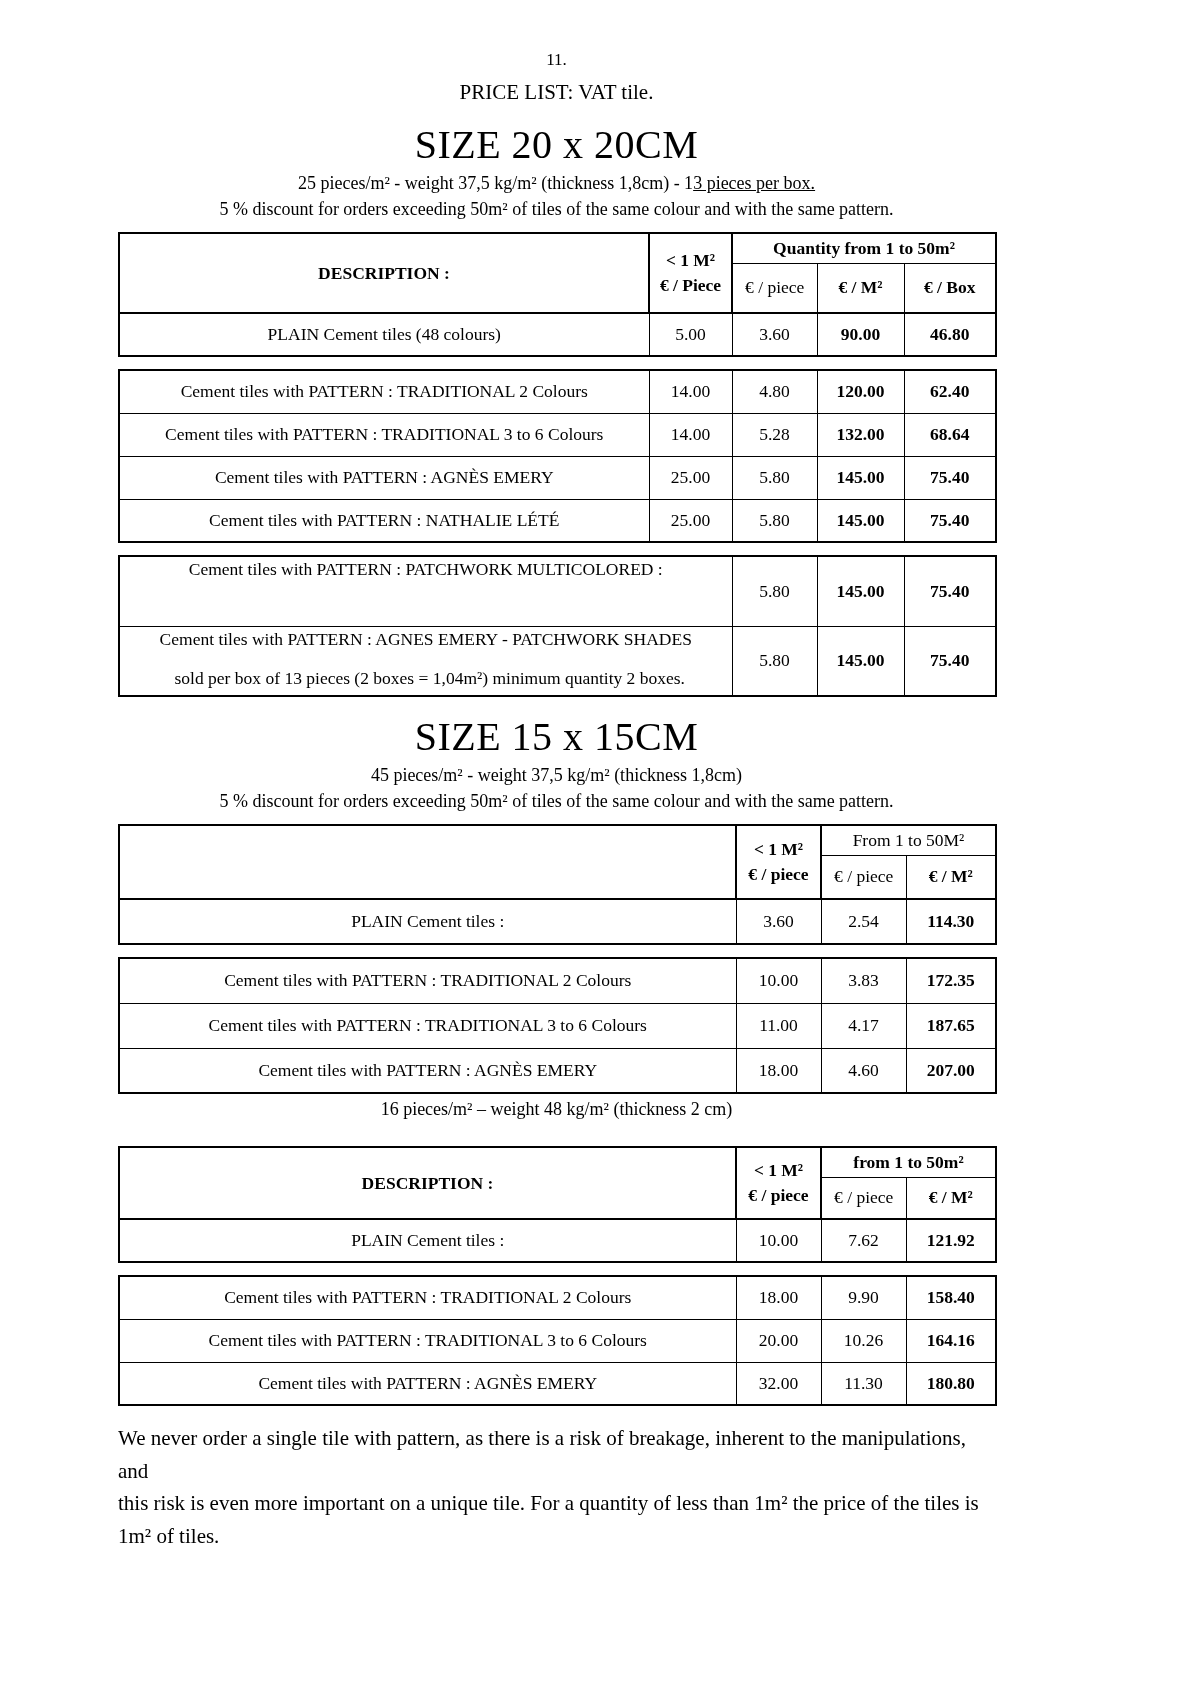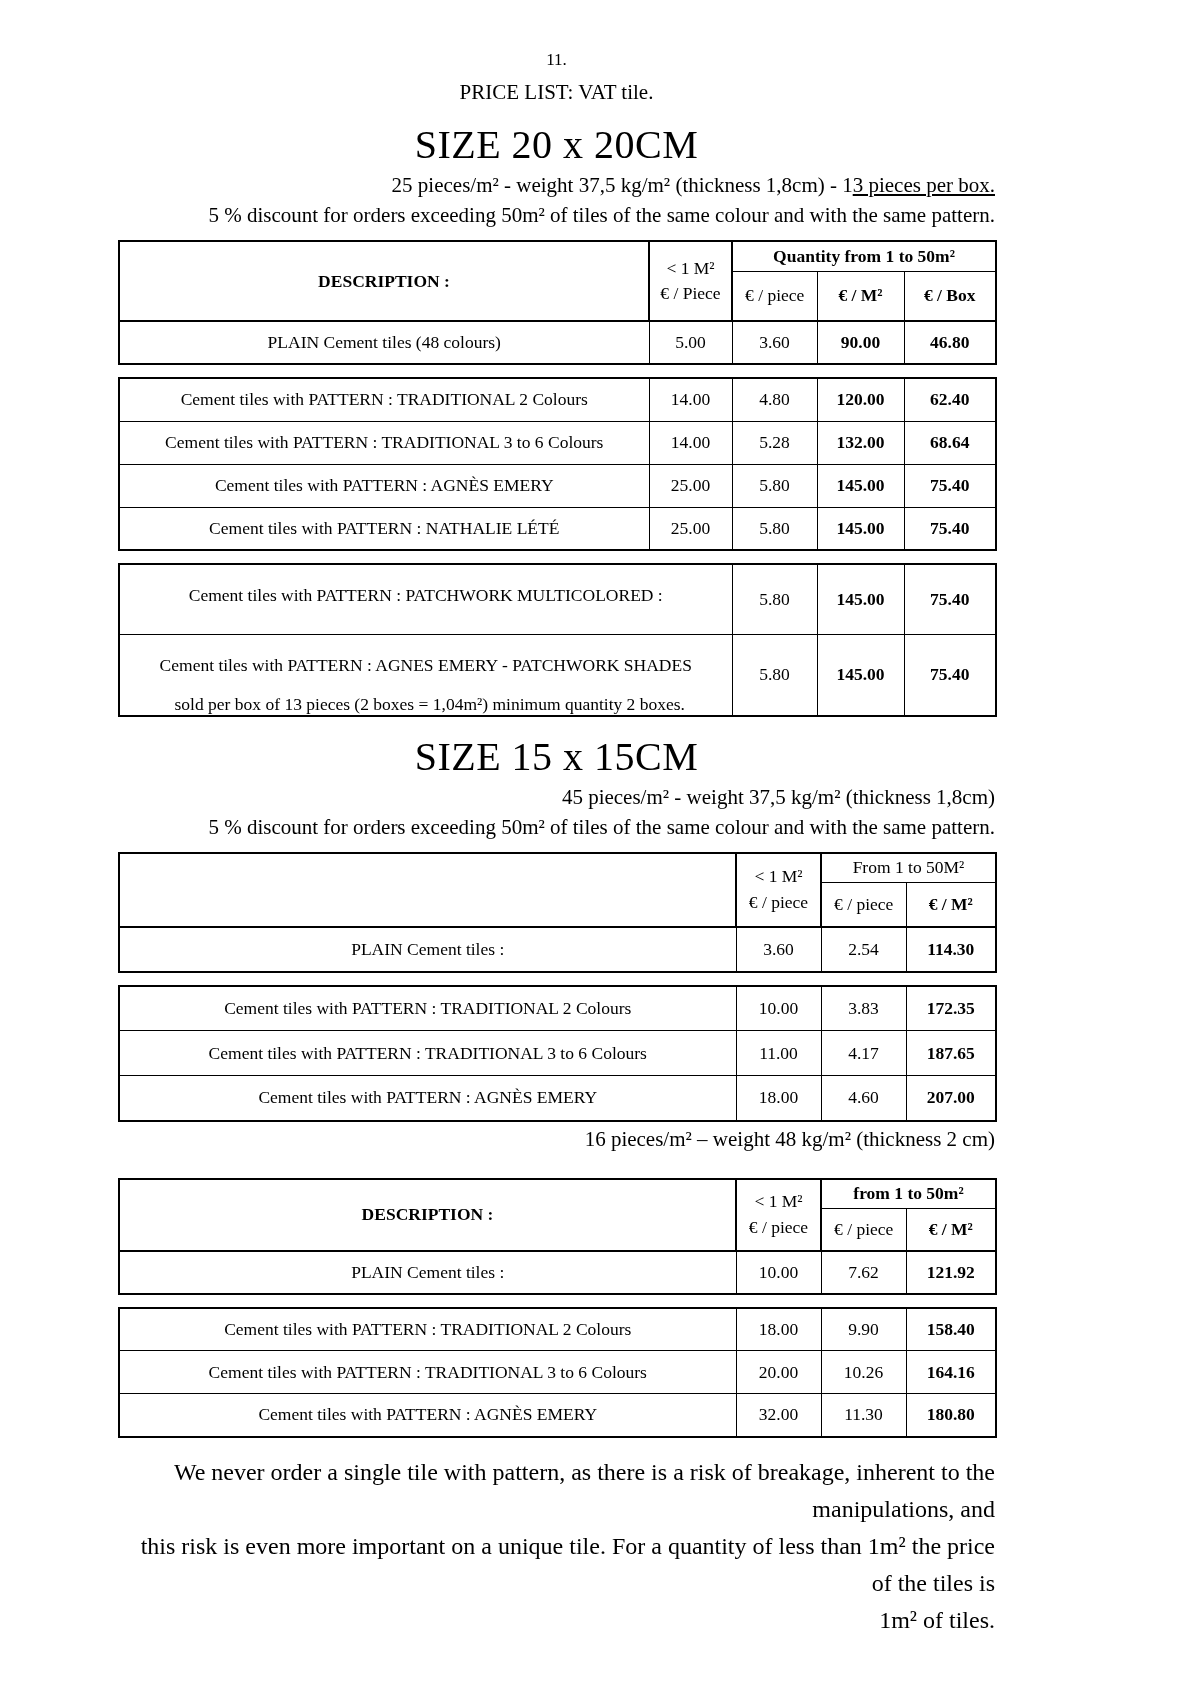--- a/index.html
+++ b/index.html
@@ -9,54 +9,54 @@
     -webkit-font-smoothing:antialiased;
   }
   .content { margin-left:118px; width:877px; padding-top:50px; }
 
   .page-number { text-align:center; font-size:17px; }
   .doc-title  { text-align:center; font-size:21px; margin-top:10px; }
   .size-heading {
     text-align:center; font-size:40px; font-weight:normal;
     margin:16px 0 4px 0; letter-spacing:0.5px;
   }
-  .subtitle { text-align:right; font-size:21px; margin-top:5px; }
+  .subtitle { text-align:center; font-size:18px; margin-top:5px; }
   .underline { text-decoration:underline; }
 
   table.price-table {
     border-collapse:collapse; width:877px; table-layout:fixed;
     font-size:17.5px; margin-top:12px; border:2px solid #000;
   }
   .price-table td {
     border:1px solid #000; padding:0 4px; text-align:center;
     vertical-align:middle; overflow:hidden;
   }
   .price-table thead { border-bottom:2px solid #000; }
   .sep-left { border-left-width:2px !important; }
   .bold { font-weight:bold; }
   .col-desc { text-align:left; padding-left:6px; }
   .col-m2, .col-box { font-weight:bold; }
-  .hdr-stack div { line-height:1.45; }
+  .hdr-stack div { line-height:1.45;font-weight:bold; }
 
   .t20 thead tr.h1 { height:30px; }
   .t20 thead tr.h2 { height:50px; }
   .t20 tbody tr    { height:43px; }
   .t-pattern tbody tr { height:43px; }
   .t-patch tbody tr { height:70px; }
-  .t-patch .col-desc { vertical-align:top; padding-top:20px; }
+  .t-patch .col-desc { vertical-align:top; padding-top:2px; }
   .desc-note { margin-top:18px; padding-left:8px; }
 
   .t15 thead tr.h1 { height:30px; }
   .t15 thead tr.h2 { height:44px; }
   .t15 tbody tr    { height:45px; }
   .t25 thead tr.h1 { height:30px; }
   .t25 thead tr.h2 { height:42px; }
   .t25 tbody tr    { height:43px; }
 
-  .footer-note { margin-top:16px; text-align:right; font-size:24px; line-height:1.55; }
+  .footer-note { margin-top:16px; text-align:left; font-size:21px; line-height:1.55; }
 </style>
 </head>
 <body>
 
 <div class="content">
 
   <div class="page-number">11.</div>
   <div class="doc-title">PRICE LIST: VAT tile.</div>
 
   <section>

